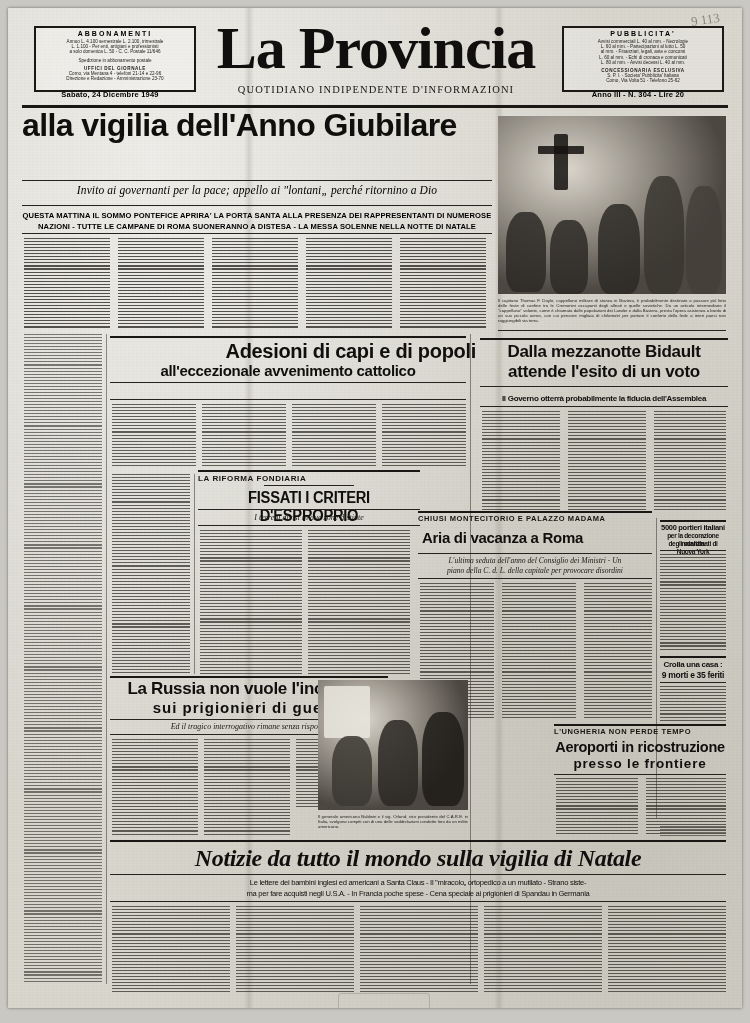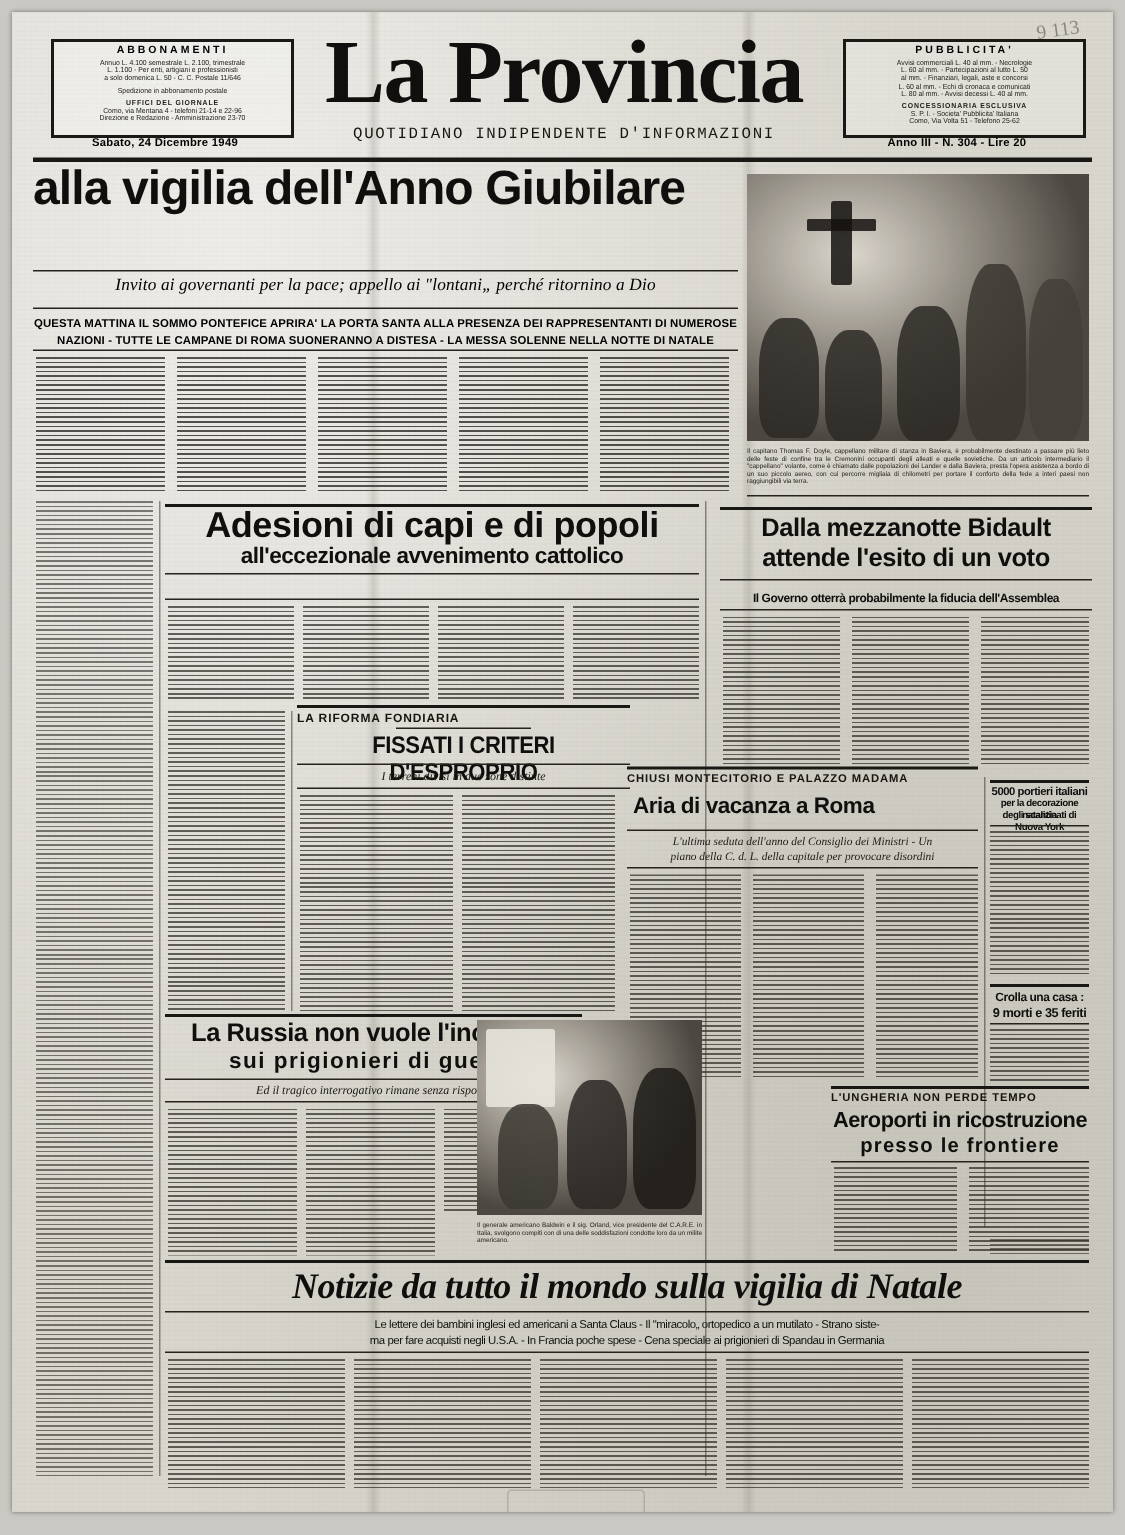--- a/index.html
+++ b/index.html
@@ -39,21 +39,21 @@
 
   .date-line{position:absolute;left:12px;top:68px;width:152px;text-align:center;
     font-family:"Liberation Sans",sans-serif;font-weight:bold;font-size:7.5px;letter-spacing:.2px;}
   .issue-line{position:absolute;left:540px;top:68px;width:152px;text-align:center;
     font-family:"Liberation Sans",sans-serif;font-weight:bold;font-size:7.5px;letter-spacing:.2px;}
 
   .title{position:absolute;left:170px;top:-4px;width:368px;text-align:center;
     font-family:"Liberation Serif",serif;font-weight:bold;font-size:60px;line-height:60px;
     letter-spacing:-1px;color:#100f0d;}
   .subtitle{position:absolute;left:170px;top:62px;width:368px;text-align:center;
-    font-family:Liberation Mono, monospace;font-size:10.5px;letter-spacing:1.1px;color:#17150f;}
+    font-family:Liberation Serif, serif;font-size:10.5px;letter-spacing:1.1px;color:#17150f;}
 
   .rule-thick{position:absolute;left:14px;width:706px;background:#1a1815;}
 
   
   .hl-main{position:absolute;left:14px;top:100px;width:470px;}
   .hl-main h1{
     margin:0;font-family:"Liberation Sans",sans-serif;font-weight:bold;
     font-size:32px;line-height:34px;letter-spacing:-.6px;color:#100f0d;}
   .hl-main h1 .l2{display:block;}
   .deck{
@@ -178,21 +178,21 @@
       <div class="fig" style="left:188px;top:70px;width:36px;height:108px;background:#44403a"></div>
     </div>
     <div class="cap" style="left:490px;top:290px;width:228px;height:30px;overflow:hidden">Il capitano Thomas F. Doyle, cappellano militare di stanza in Baviera, è probabilmente destinato a passare più lieto delle feste di confine tra le Cremonini occupanti degli alleati e quelle sovietiche. Da un articolo intermediario il "cappellano" volante, come è chiamato dalle popolazioni dei Lander e dalla Baviera, presta l'opera asistenza a bordo di un suo piccolo aereo, con cui percorre migliaia di chilometri per portare il conforto della fede a interi paesi non raggiungibili via terra.</div>
 
     <div class="hrule" style="left:490px;top:322px;width:228px"></div>
 
     <div class="txt light" style="position:absolute;left:16px;top:326px;width:78px;height:650px"></div>
     <div class="colrule" style="left:98px;top:326px;height:650px"></div>
 
     <div class="topline" style="left:102px;top:328px;width:356px"></div>
-    <div class="hd" style="position:absolute;left:102px;top:332px;width:356px;font-size:24px;line-height:22px;text-align:center">Adesioni di capi e di popoli</div>
+    <div class="hd" style="position:absolute;left:112px;top:332px;width:356px;font-size:20px;line-height:22px;text-align:right">Adesioni di capi e di popoli</div>
     <div class="hd" style="position:absolute;left:102px;top:354px;width:356px;font-size:15px;line-height:17px;text-align:center;font-weight:bold">all'eccezionale avvenimento cattolico</div>
     <div class="hrule" style="left:102px;top:374px;width:356px"></div>
     <div class="hrule" style="left:102px;top:391px;width:356px"></div>
 
     <div class="txt" style="position:absolute;left:104px;top:396px;width:84px;height:64px"></div>
     <div class="txt" style="position:absolute;left:194px;top:396px;width:84px;height:64px"></div>
     <div class="txt" style="position:absolute;left:284px;top:396px;width:84px;height:64px"></div>
     <div class="txt" style="position:absolute;left:374px;top:396px;width:84px;height:64px"></div>
 
     <div class="txt" style="position:absolute;left:104px;top:466px;width:78px;height:200px"></div>

